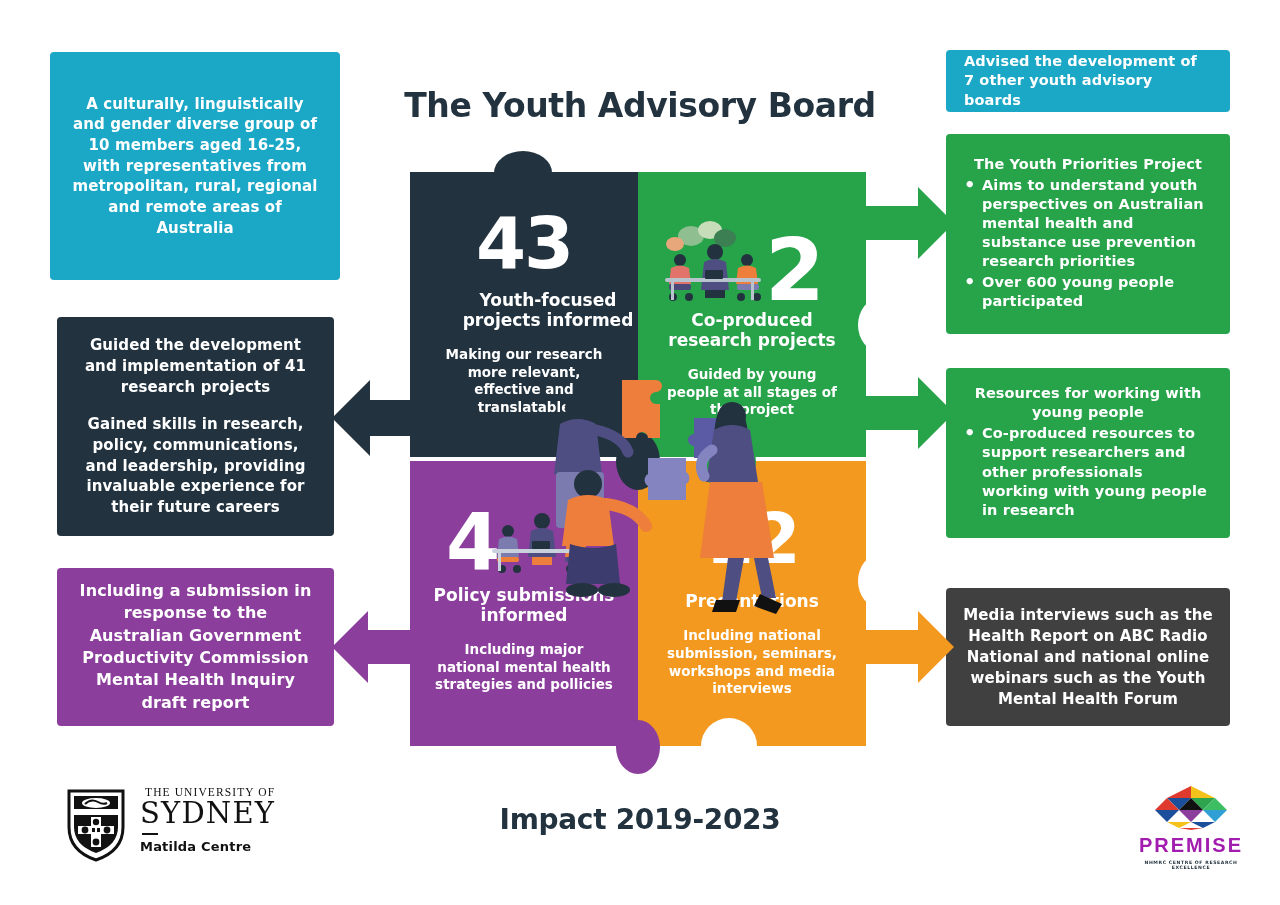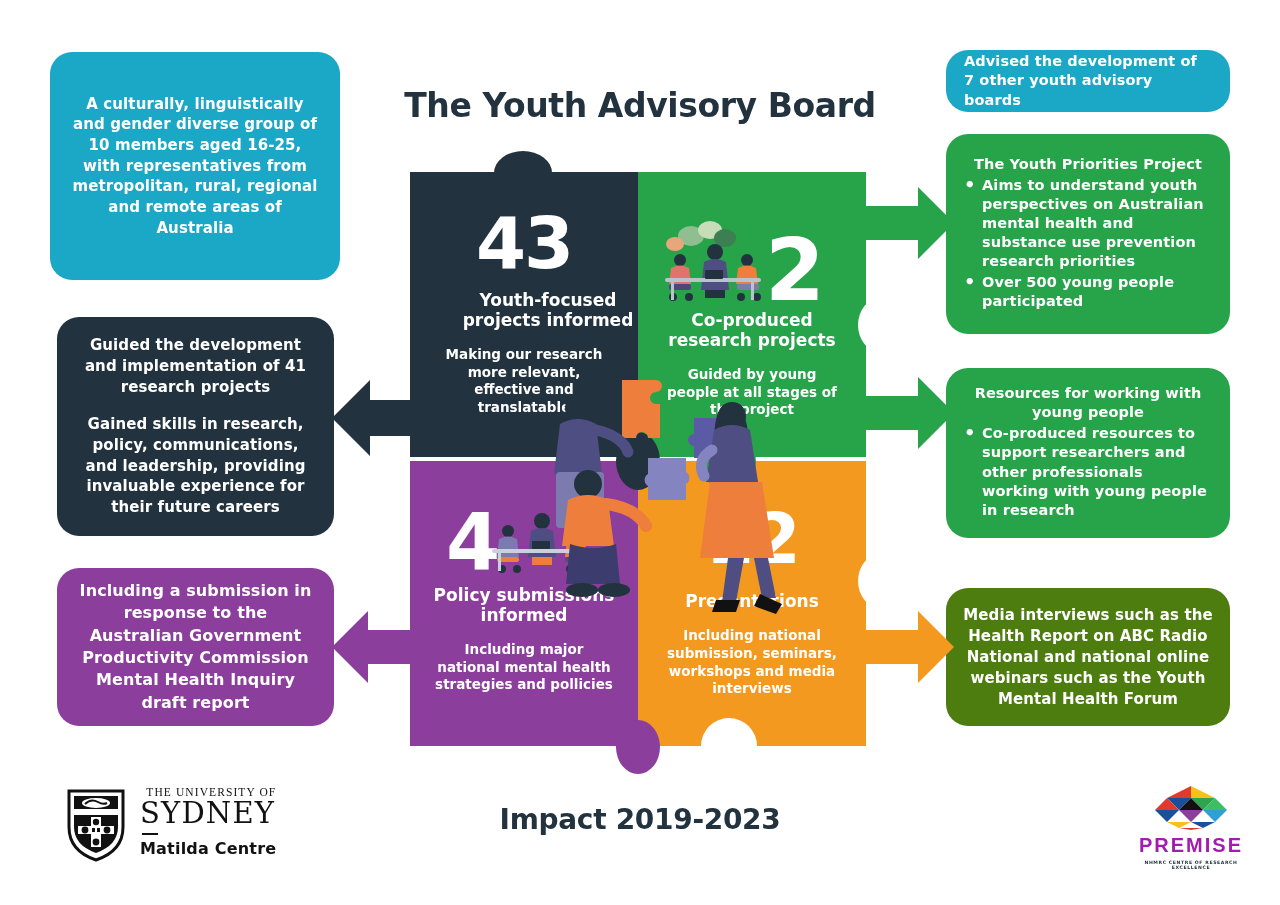--- a/index.html
+++ b/index.html
@@ -5,31 +5,31 @@
   html,body{margin:0;padding:0;}
   body{
     width:1280px;height:905px;background:#ffffff;
     font-family:"DejaVu Sans","Liberation Sans",sans-serif;
     overflow:hidden;position:relative;
   }
   .stage{position:absolute;inset:0;}
 
   
   .card{
-    position:absolute;border-radius:22px;box-sizing:border-box;
+    position:absolute;border-radius:4px;box-sizing:border-box;
     display:flex;flex-direction:column;justify-content:center;
     color:#ffffff;font-weight:bold;letter-spacing:.1px;
   }
   .card.center{text-align:center;}
 
   .c-teal{background:#1BA7C6;}
   .c-navy{background:#22333F;}
   .c-purple{background:#8B3E9B;}
   .c-green{background:#27A34A;}
-  .c-orange{background:#4d7c0f;}
+  .c-orange{background:#404040;}
 
   
   ul.blist{margin:0;padding:0;list-style:none;}
   ul.blist li{
     position:relative;padding-left:20px;margin:0 0 2px 0;text-align:left;
   }
   ul.blist li:before{
     content:"•";position:absolute;left:2px;top:-1px;font-size:18px;line-height:1.15;
   }
   .hdr{text-align:center;margin-bottom:2px;}
@@ -68,21 +68,21 @@
     position:absolute;left:380px;width:520px;top:803px;text-align:center;
     color:#22333F;font-size:28px;font-weight:900;letter-spacing:-0.3px;
   }
 
   
   .usyd{position:absolute;left:66px;top:786px;width:270px;height:82px;}
   .usyd-text{position:absolute;left:74px;top:0px;color:#111;}
   .usyd-l1{font-family:Liberation Serif, serif;font-size:11.5px;letter-spacing:1.1px;text-align:right;}
   .usyd-l2{font-family:"DejaVu Serif","Liberation Serif",serif;font-size:29px;letter-spacing:1.2px;line-height:1.05;}
   .usyd-rule{width:16px;height:2px;background:#111;margin:5px 0 4px 2px;}
-  .usyd-l3{font-size:16px;font-weight:bold;letter-spacing:.2px;}
+  .usyd-l3{font-size:13px;font-weight:bold;letter-spacing:.2px;}
 
   .premise{position:absolute;left:1128px;top:784px;width:126px;height:86px;text-align:center;}
   .premise-word{
     font-size:20px;font-weight:bold;color:#a21caf;letter-spacing:2px;
     margin-top:2px;font-family:Liberation Sans, sans-serif;
   }
   .premise-sub{font-size:4.6px;color:#22333F;letter-spacing:.6px;margin-top:3px;font-weight:bold;}
 </style>
 </head>
 <body>
@@ -108,21 +108,21 @@
   </div>
 
   <div class="card c-teal" style="left:946px;top:50px;width:284px;height:62px;padding:8px 18px;font-size:14.5px;line-height:1.35;text-align:left;">
     <div>Advised the development of 7 other youth advisory boards</div>
   </div>
 
   <div class="card c-green" style="left:946px;top:134px;width:284px;height:200px;padding:12px 16px;font-size:14.5px;line-height:1.32;">
     <div class="hdr">The Youth Priorities Project</div>
     <ul class="blist">
       <li>Aims to understand youth perspectives on Australian mental health and substance use prevention research priorities</li>
-      <li>Over 500 young people participated</li>
+      <li>Over 600 young people participated</li>
     </ul>
   </div>
 
   <div class="card c-green" style="left:946px;top:368px;width:284px;height:170px;padding:4px 16px;font-size:14.5px;line-height:1.32;">
     <div class="hdr">Resources for working with young people</div>
     <ul class="blist">
       <li>Co-produced resources to support researchers and other professionals working with young people in research</li>
     </ul>
   </div>
 

